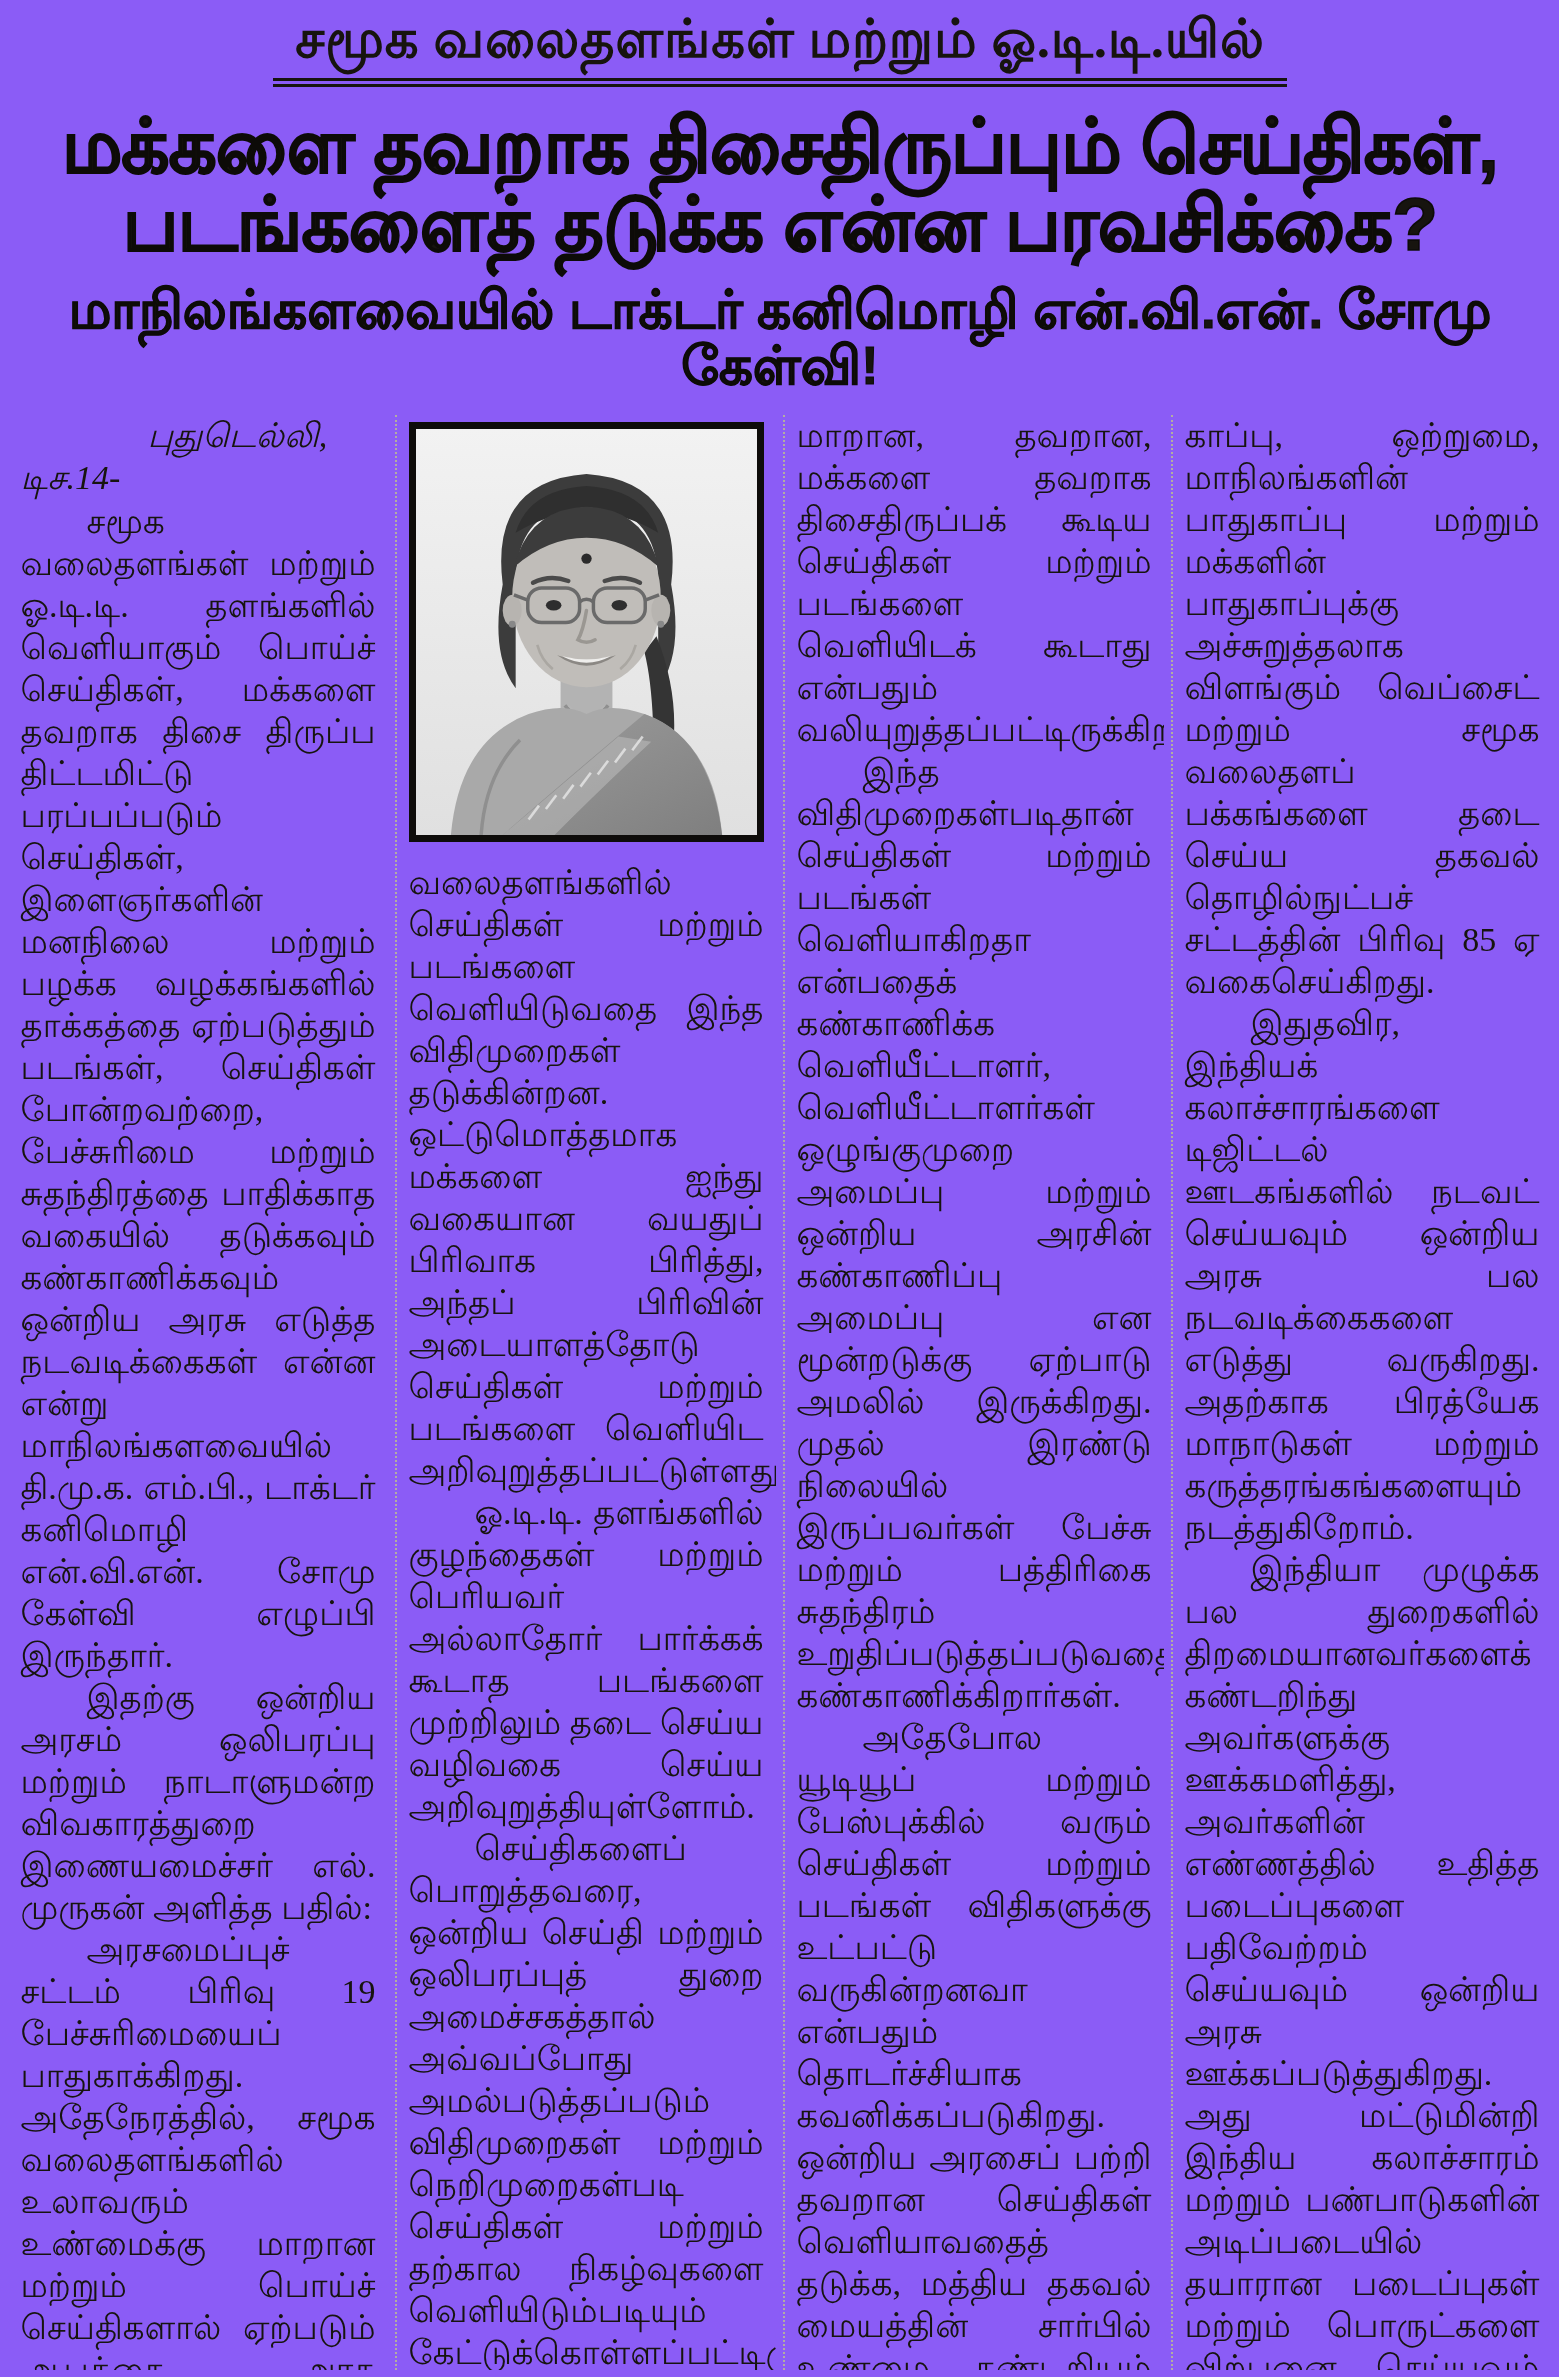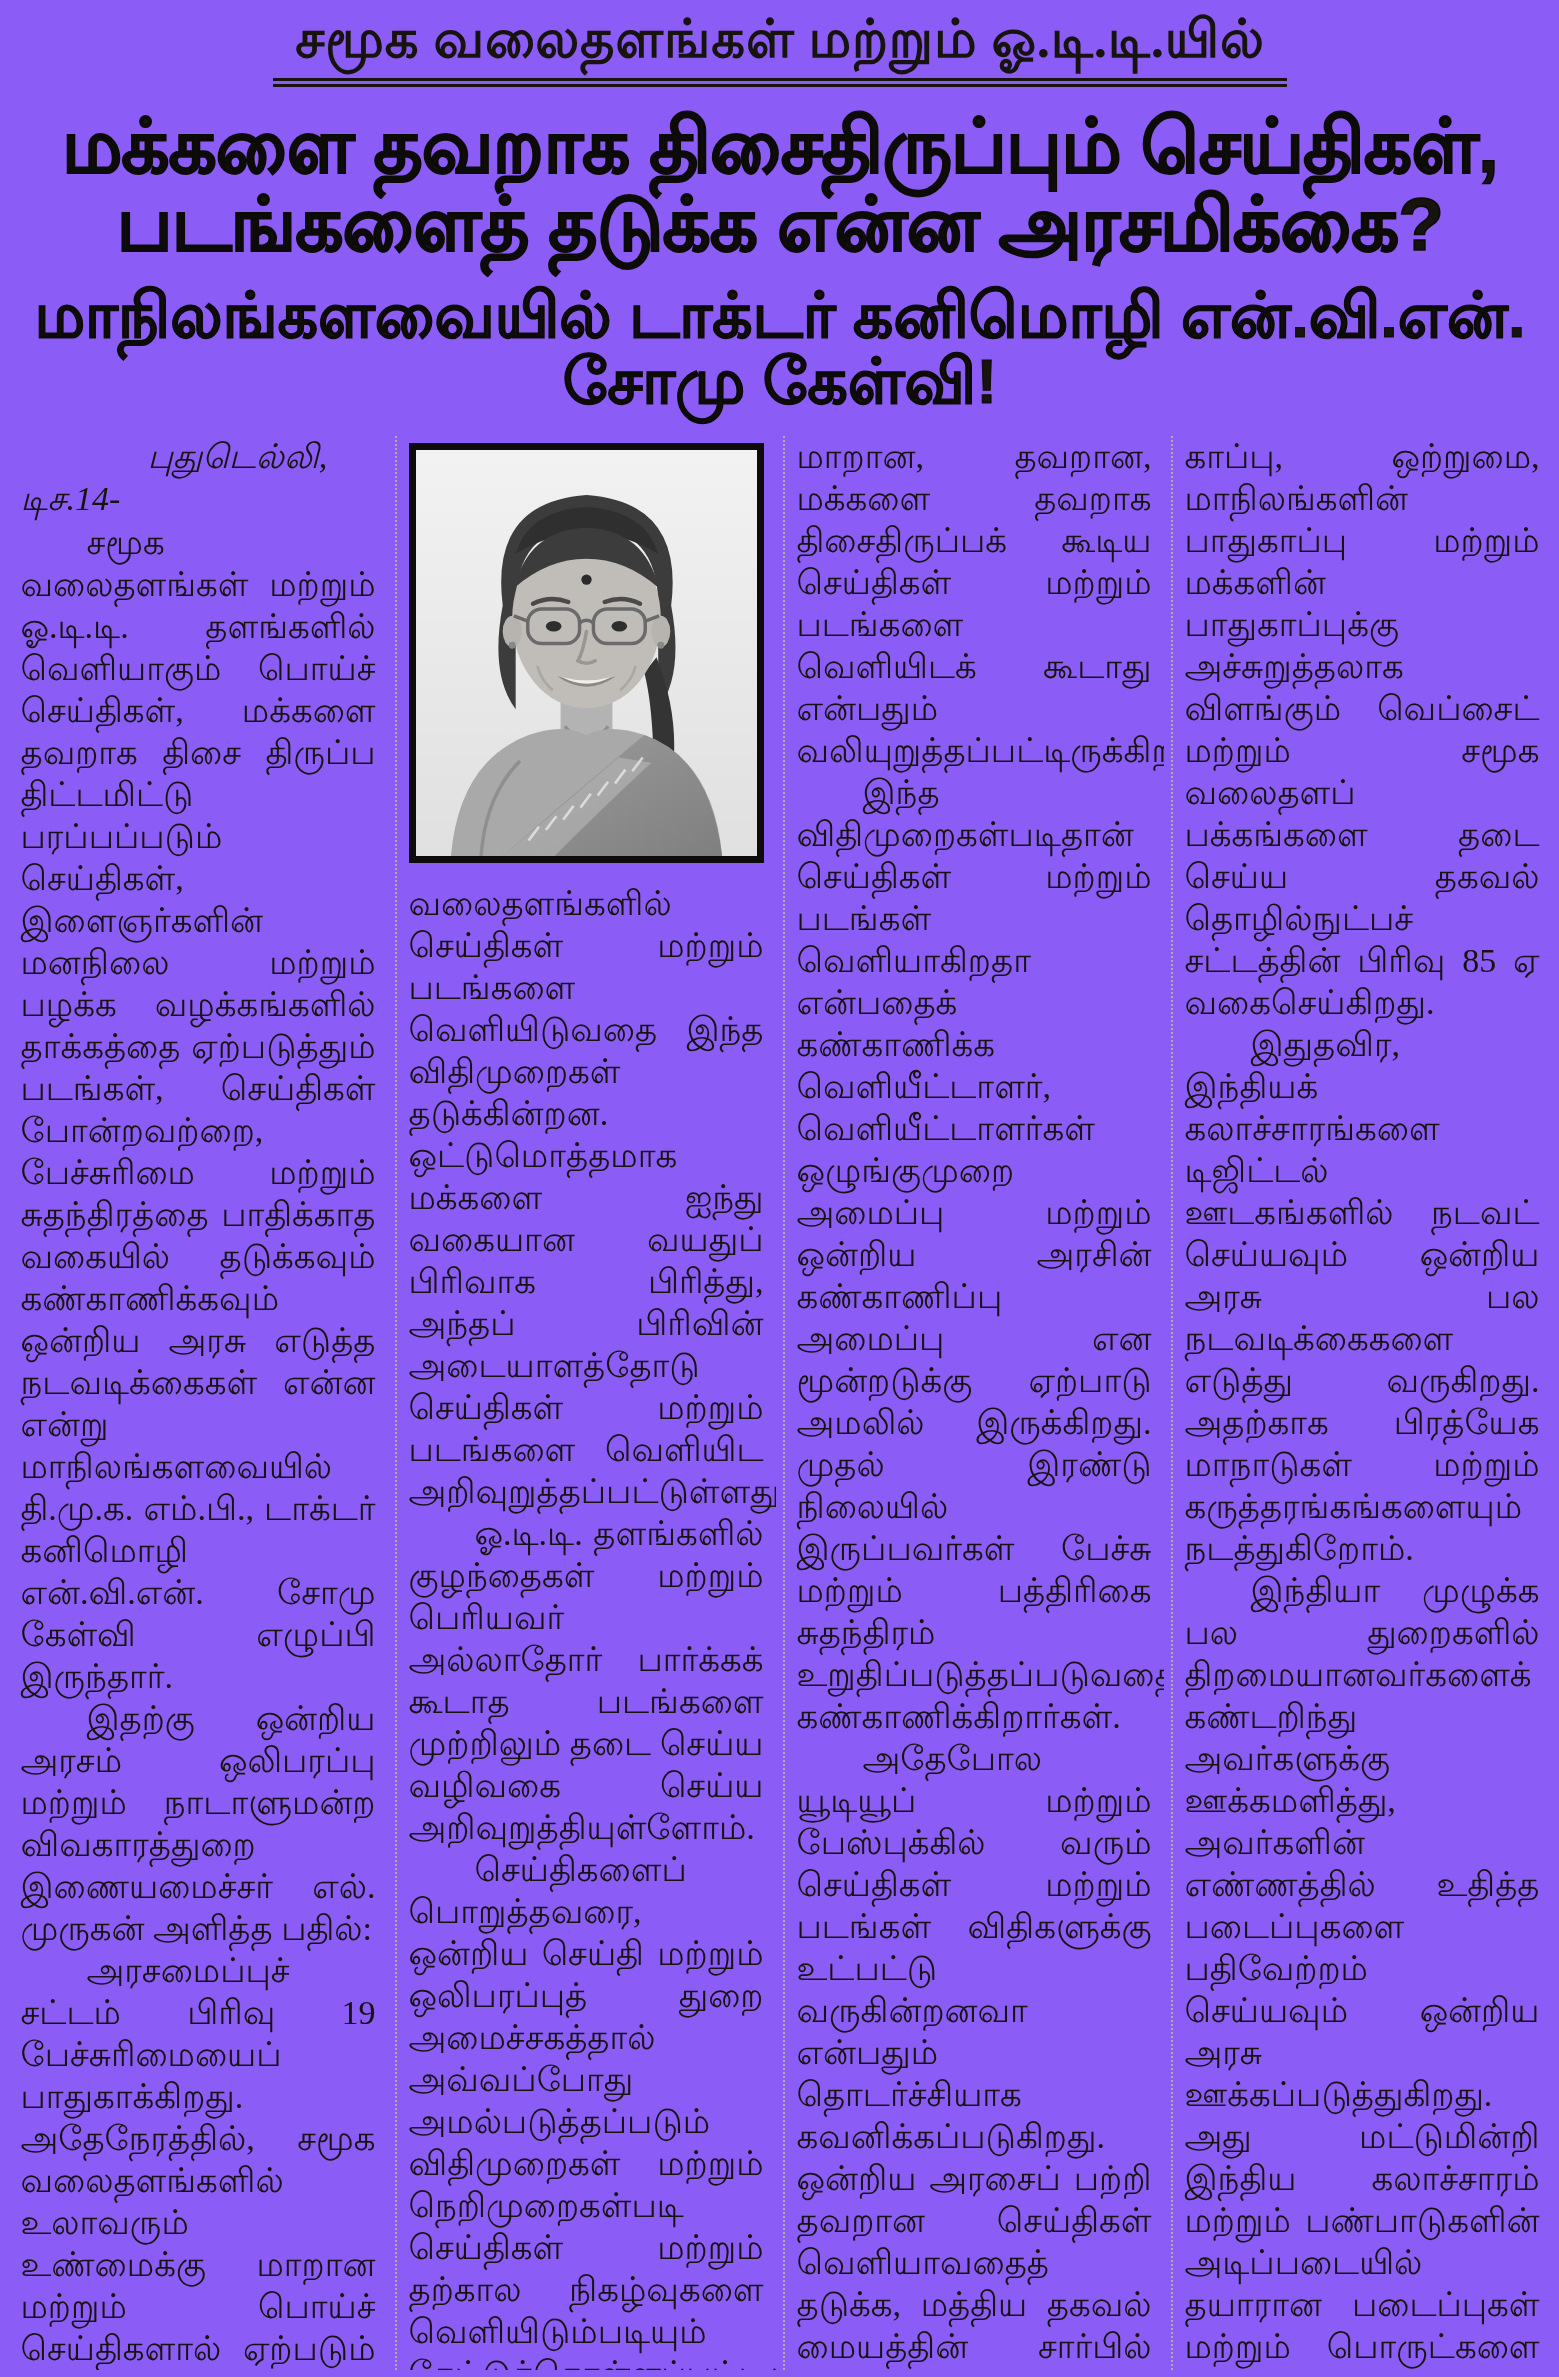--- a/index.html
+++ b/index.html
@@ -29,21 +29,21 @@
   .headline{
     margin:20.4px 13.6px 0 13.6px;
     font-size:75px;font-weight:900;
     line-height:1.04;
     letter-spacing:-0.8px;
     -webkit-text-stroke:1.7px #0d0b08;
     font-family:"Liberation Sans","DejaVu Sans",sans-serif;
   }
   .subheadline{
     margin:18.7px 34px 0 34px;
-    font-size:63px;font-weight:800;
+    font-size:53px;font-weight:800;
     line-height:1.05;
     -webkit-text-stroke:1px #0d0b08;
     font-family:"Liberation Sans","DejaVu Sans",sans-serif;
   }
   
   .body{
     flex:1;
     display:flex;
     margin-top:22px;
     padding:0 8.5px 6.8px 8.5px;
@@ -76,21 +76,21 @@
   }
   .photo-frame svg{display:block;width:100%;height:100%;}
 </style>
 </head>
 <body>
 
 <div class="page">
 
   <div class="masthead">
     <div class="kicker">சமூக வலைதளங்கள் மற்றும் ஓ.டி.டி.யில்</div>
-    <div class="headline">மக்களை தவறாக திசைதிருப்பும் செய்திகள், படங்களைத் தடுக்க என்ன அரசமிக்கை?</div>
+    <div class="headline">மக்களை தவறாக திசைதிருப்பும் செய்திகள், படங்களைத் தடுக்க என்ன பரவசிக்கை?</div>
     <div class="subheadline">மாநிலங்களவையில் டாக்டர் கனிமொழி என்.வி.என். சோமு கேள்வி!</div>
   </div>
 
   <div class="body">
 
     <div class="col">
       <p class="dateline">புதுடெல்லி, டிச.14-</p>
       <p>சமூக வலைதளங்கள் மற்றும் ஓ.டி.டி. தளங்களில் வெளியாகும் பொய்ச் செய்திகள், மக்களை தவறாக திசை திருப்ப திட்டமிட்டு பரப்பப்படும் செய்திகள், இளைஞர்களின் மனநிலை மற்றும் பழக்க வழக்கங்களில் தாக்கத்தை ஏற்படுத்தும் படங்கள், செய்திகள் போன்றவற்றை, பேச்சுரிமை மற்றும் சுதந்திரத்தை பாதிக்காத வகையில் தடுக்கவும் கண்காணிக்கவும் ஒன்றிய அரசு எடுத்த நடவடிக்கைகள் என்ன என்று மாநிலங்களவையில் தி.மு.க. எம்.பி., டாக்டர் கனிமொழி என்.வி.என். சோமு கேள்வி எழுப்பி இருந்தார்.</p>
       <p>இதற்கு ஒன்றிய அரசம் ஒலிபரப்பு மற்றும் நாடாளுமன்ற விவகாரத்துறை இணையமைச்சர் எல். முருகன் அளித்த பதில்:</p>
       <p>அரசமைப்புச் சட்டம் பிரிவு 19 பேச்சுரிமையைப் பாதுகாக்கிறது. அதேநேரத்தில், சமூக வலைதளங்களில் உலாவரும் உண்மைக்கு மாறான மற்றும் பொய்ச் செய்திகளால் ஏற்படும் ஆபத்தை அரசு உணர்ந்தே இருக்கிறது. அதனால்தான் தகவல் தொழில்நுட்பச் சட்டம் 2000 ன் கீழ் டிஜிட்டல் மீடியா நெறிமுறை மற்றும் விதிமுறைகள் 2021 ஒன்றிய அரசால் வெளியிடப்பட்டு அமலில் இருக்கிறது.</p>

